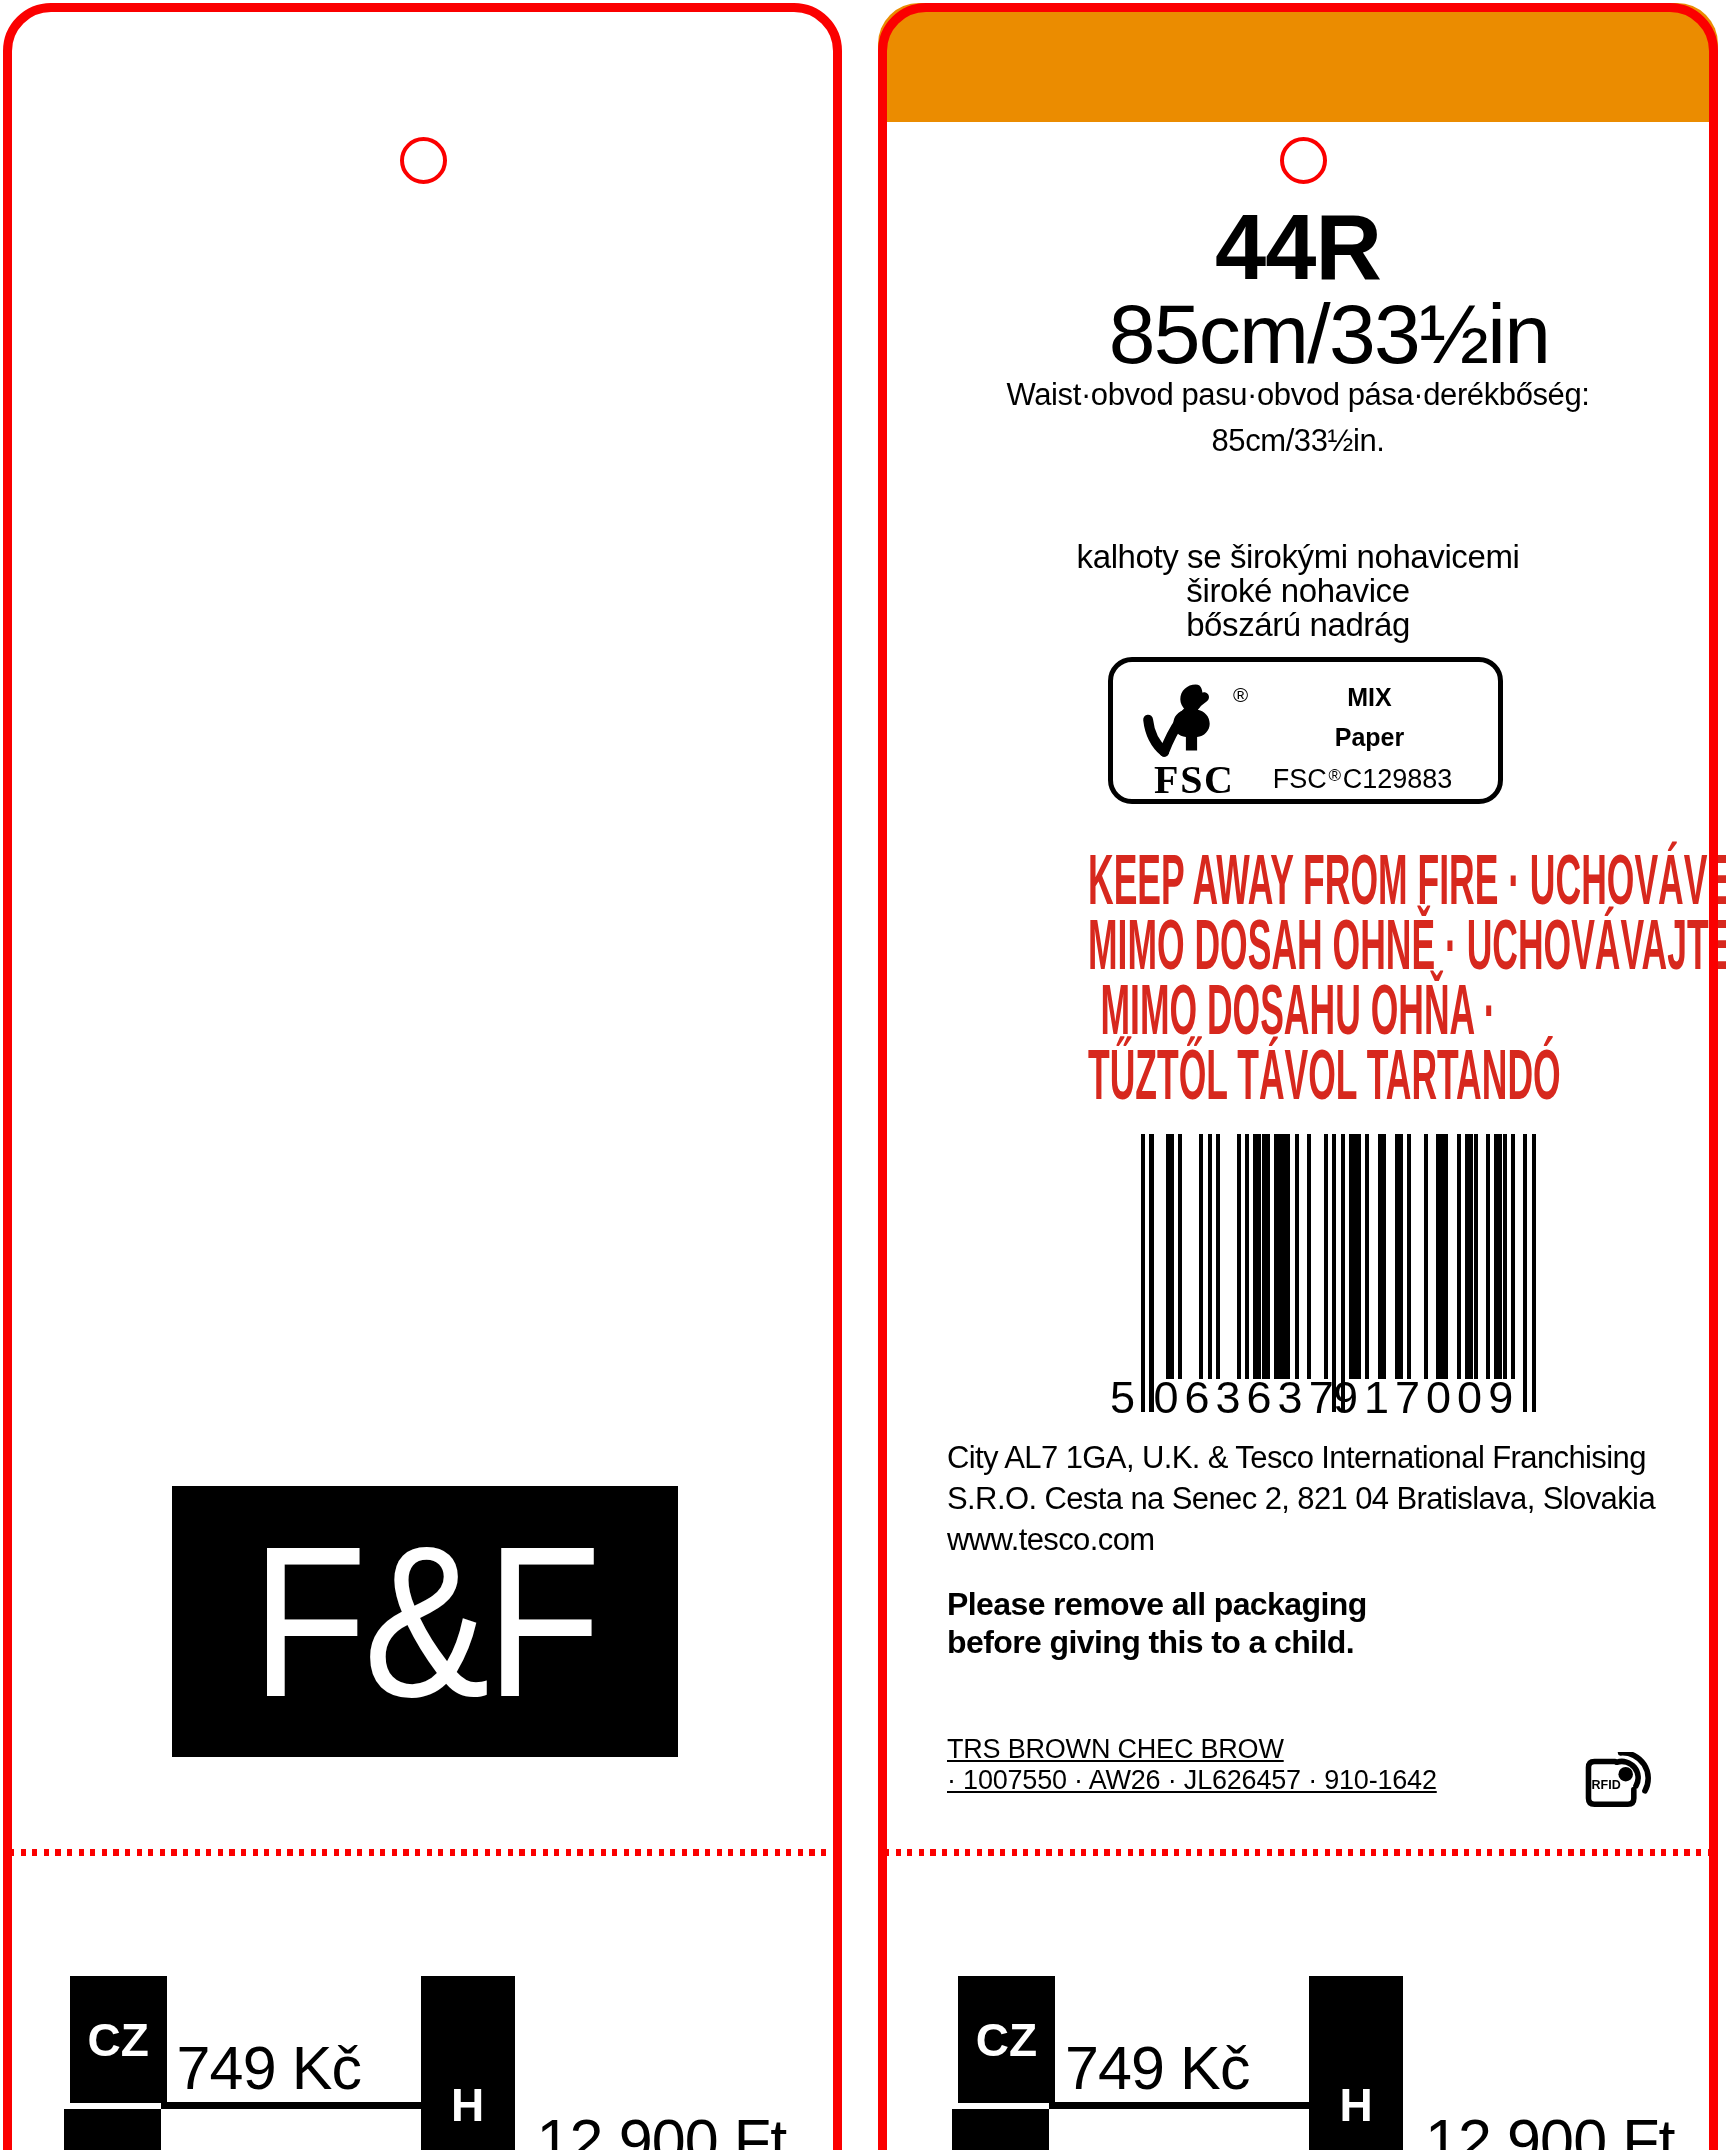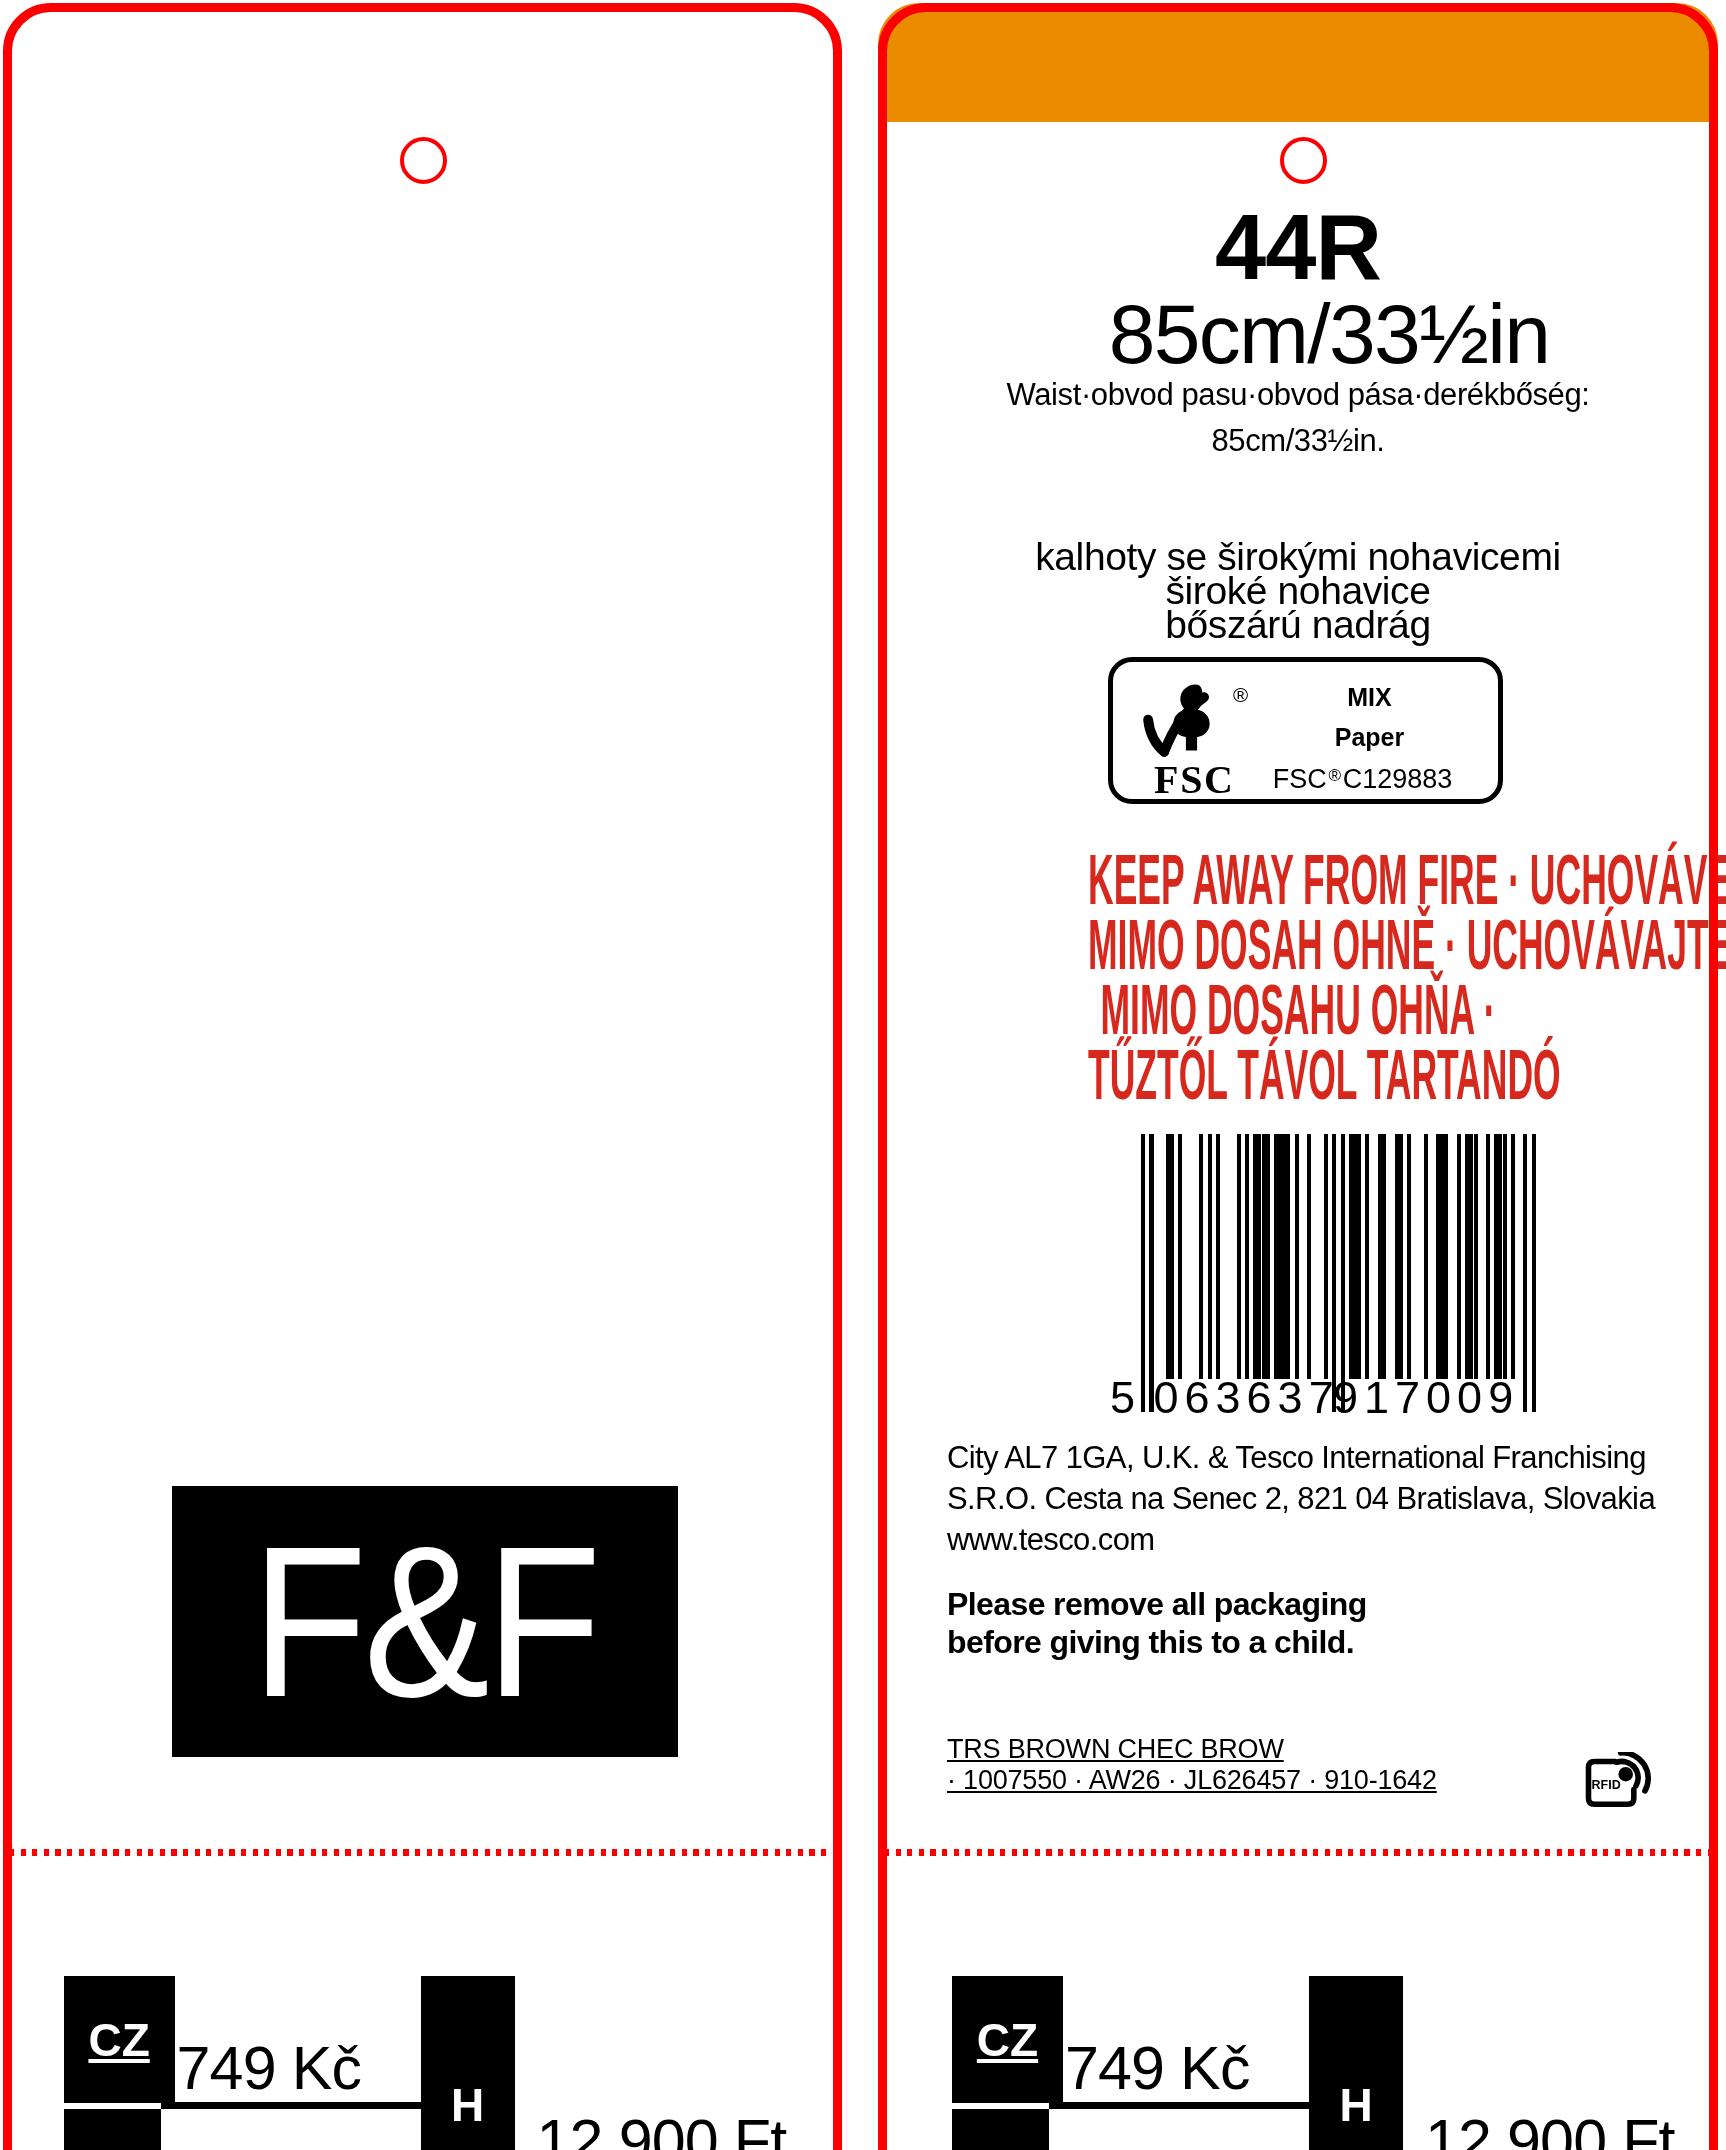--- a/index.html
+++ b/index.html
@@ -19,21 +19,21 @@
   #tag-right .hole{left:402px;}
 
   .orange-band{position:absolute;left:0;top:0;width:100%;height:119px;background:var(--orange);border-radius:41px 41px 0 0;z-index:1;}
 
   .ctext{position:absolute;left:0;width:100%;text-align:center;line-height:1;white-space:nowrap;}
   .size-code{top:198px;font-size:92px;font-weight:700;letter-spacing:-0.9px;}
   .size-detail{top:289px;font-size:84px;font-weight:400;letter-spacing:-1.7px;padding-left:31px;}
   .waist-label{top:376px;font-size:31px;letter-spacing:-0.4px;}
   .waist-value{top:422px;font-size:31px;letter-spacing:-0.4px;}
   .name-en{top:488px;font-size:41px;font-weight:700;letter-spacing:-0.4px;}
-  .names{top:537px;font-size:39px;line-height:34px;font-weight:400;letter-spacing:-0.4px;}
+  .names{top:537px;font-size:33px;line-height:34px;font-weight:400;letter-spacing:-0.4px;}
 
   .fsc-box{position:absolute;left:230px;top:654px;width:395px;height:147px;border:5.6px solid var(--ink);border-radius:24px;box-sizing:border-box;background:var(--paper);}
   .fsc-tree{position:absolute;left:21.5px;top:17px;width:99px;height:84px;}
   .fsc-reg{position:absolute;left:120px;top:20.6px;font-size:20.6px;}
   .fsc-word{position:absolute;left:41px;top:98px;font-family:"Liberation Serif","DejaVu Serif",serif;font-size:40px;font-weight:700;letter-spacing:1.7px;line-height:1;}
   .fsc-mix{position:absolute;left:181px;top:22.4px;width:151px;text-align:center;font-size:25px;font-weight:700;line-height:1;}
   .fsc-paper{position:absolute;left:181px;top:63px;width:151px;text-align:center;font-size:25px;font-weight:700;line-height:1;}
   .fsc-lic{position:absolute;left:129px;top:104px;width:241px;text-align:center;font-size:27px;font-weight:400;line-height:1;white-space:nowrap;}
   .fsc-lic .reg2{font-size:17px;position:relative;top:-7.7px;padding:0 1.7px;}
 
@@ -59,21 +59,21 @@
   #tag-left .perf{left:6px;width:828px;}
   #tag-right .perf{left:6px;width:828px;}
 
   .ff-box{position:absolute;left:169px;top:1483px;width:506px;height:271px;background:var(--ink);display:flex;align-items:center;justify-content:center;}
   .ff-text{color:var(--paper);font-size:215px;font-weight:300;line-height:1;transform:scaleX(0.88);letter-spacing:-4.3px;}
 
   .price-block{position:absolute;top:1973px;width:774px;height:258px;}
   #tag-left .price-block{left:61px;}
   #tag-right .price-block{left:74px;}
   .pb-box{position:absolute;background:var(--ink);display:flex;align-items:center;justify-content:center;color:var(--paper);font-weight:700;}
-  .pb-cz{left:0;top:0;width:111px;height:127px;font-size:46px;text-decoration:underline;}
+  .pb-cz{left:6px;top:0;width:97px;height:127px;font-size:46px;}
   .pb-sk{left:0;top:133px;width:97px;height:124px;font-size:46px;}
   .pb-h{left:357px;top:0;width:94px;height:257px;font-size:46px;}
   .pb-line{position:absolute;left:97px;top:126px;width:260px;height:6.9px;background:var(--ink);}
   .pb-val{position:absolute;font-size:61px;line-height:1;letter-spacing:-0.9px;white-space:nowrap;margin-top:31px;}
   .pb-czv{left:113px;top:31px;}
   .pb-skv{left:113px;top:167px;}
   .pb-skv .sup{font-size:37px;position:relative;top:-22.4px;letter-spacing:-0.4px;}
   .pb-skv .cur{margin-left:12px;}
   .pb-hv{left:473px;top:104px;}
 </style>

